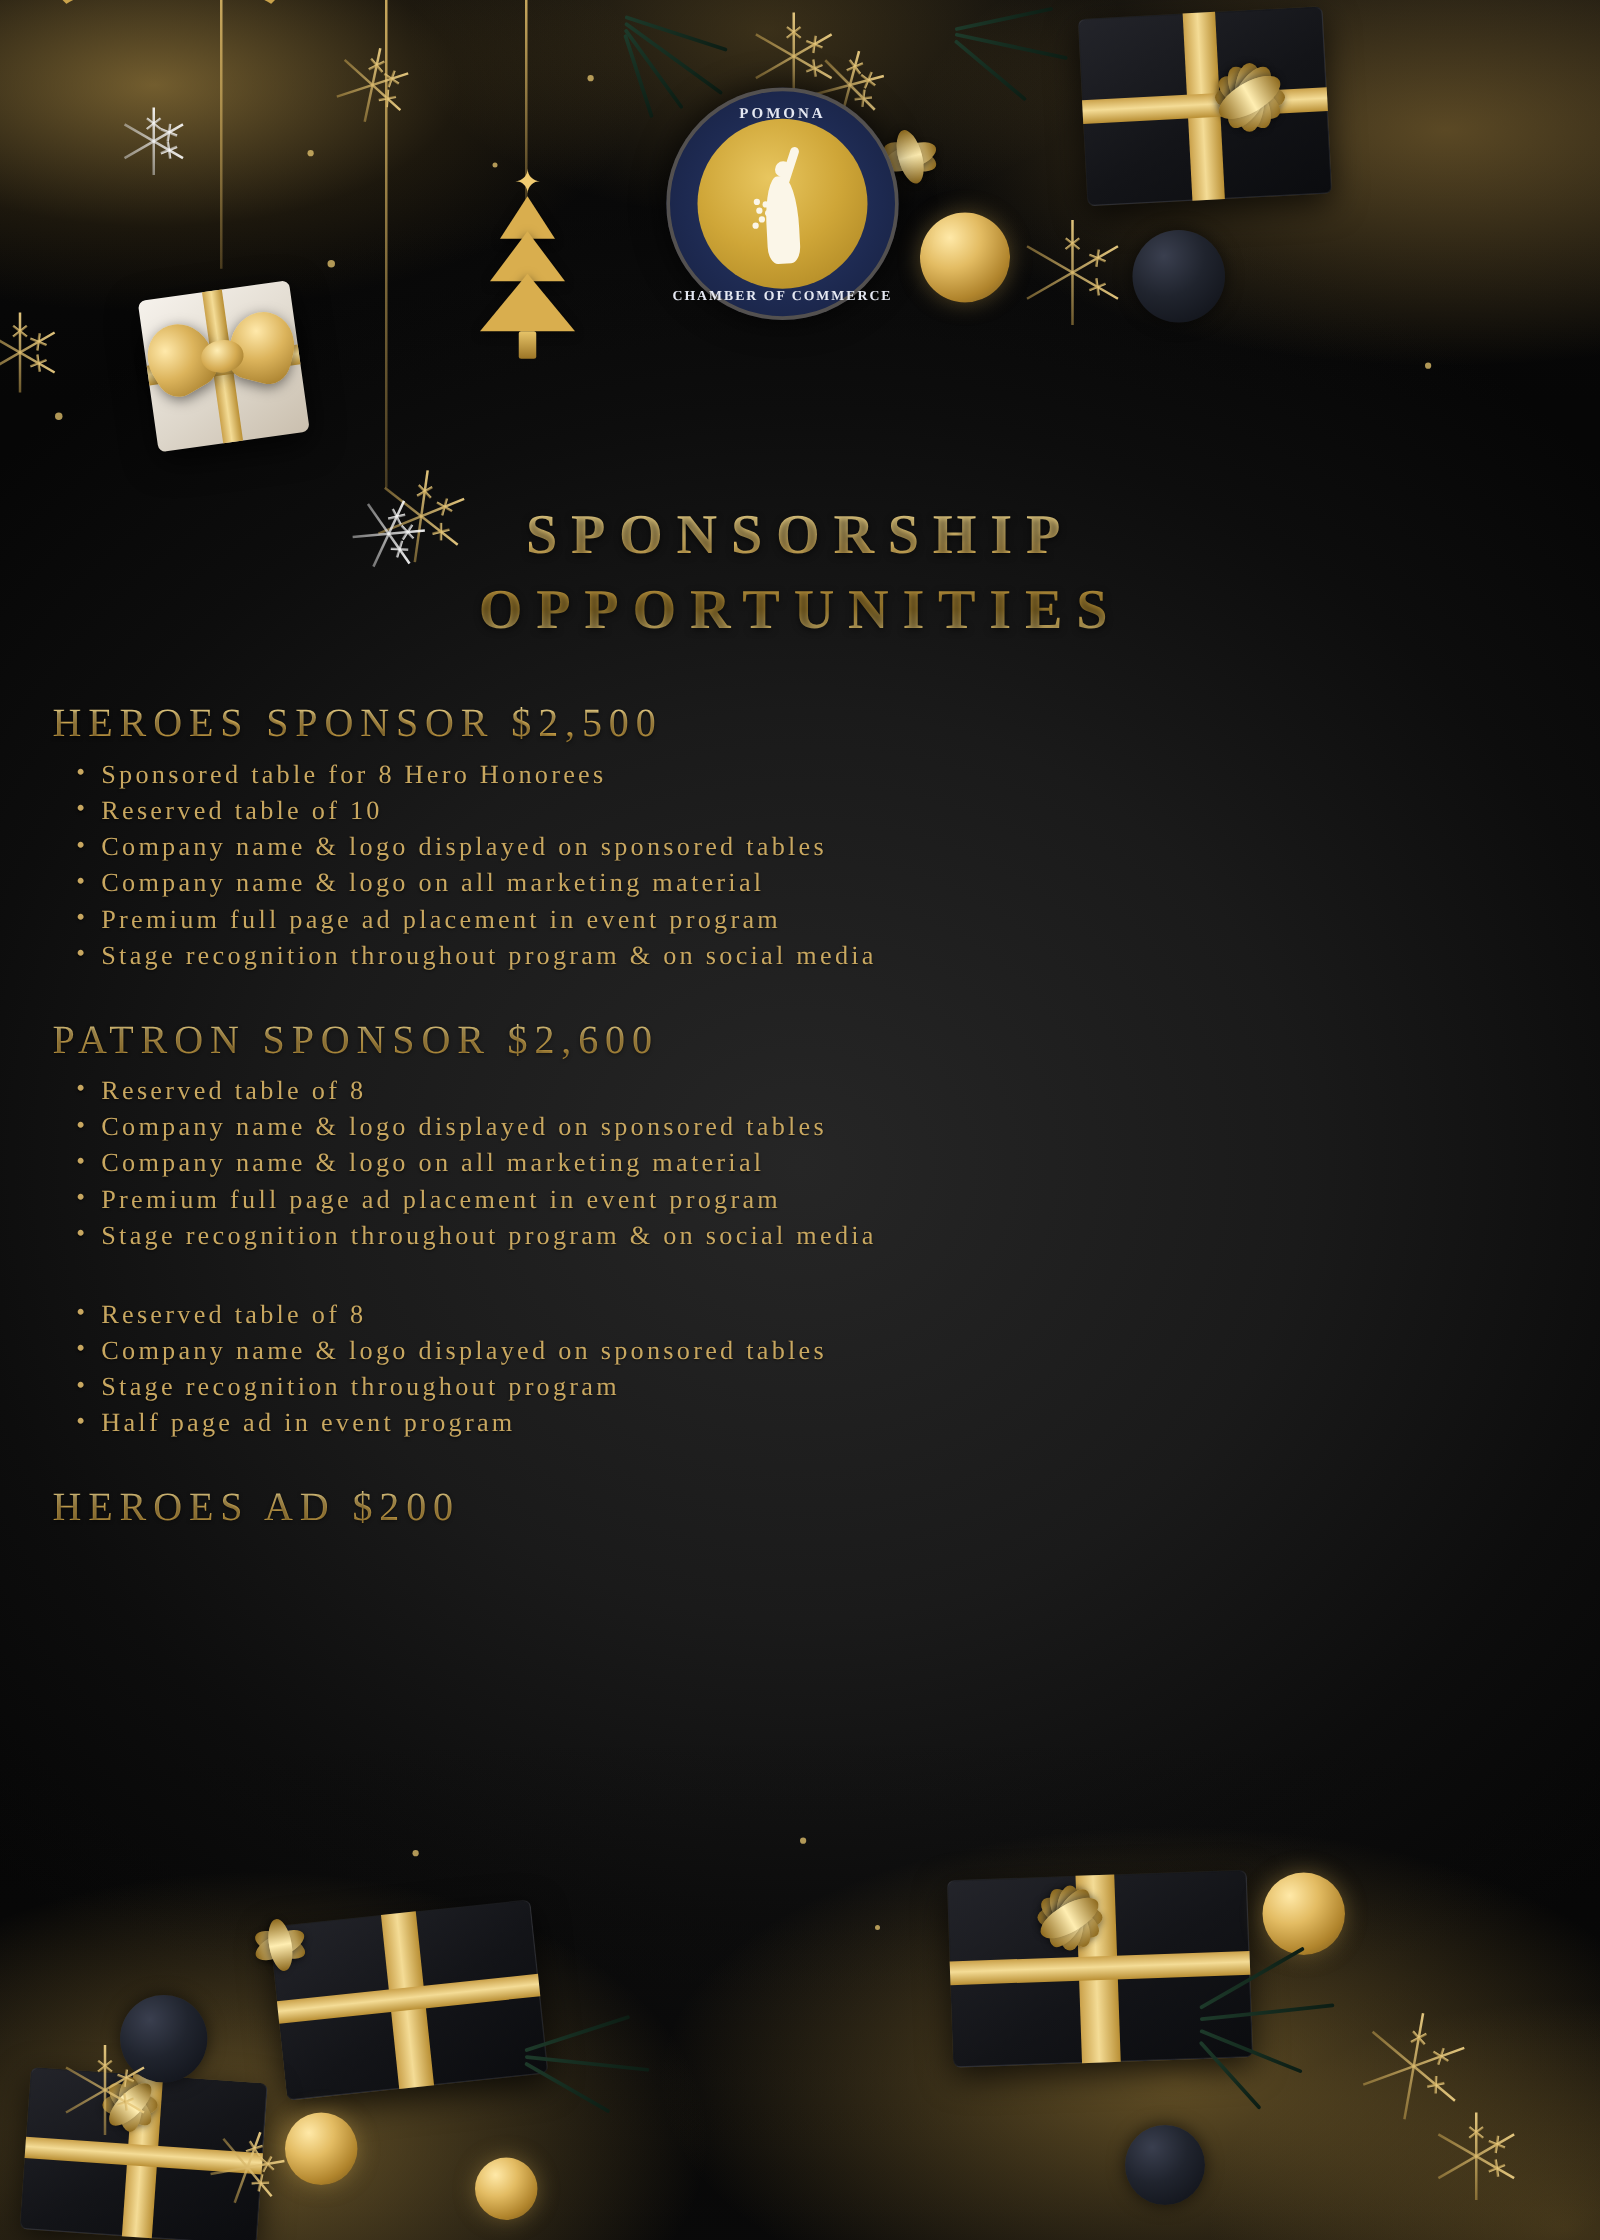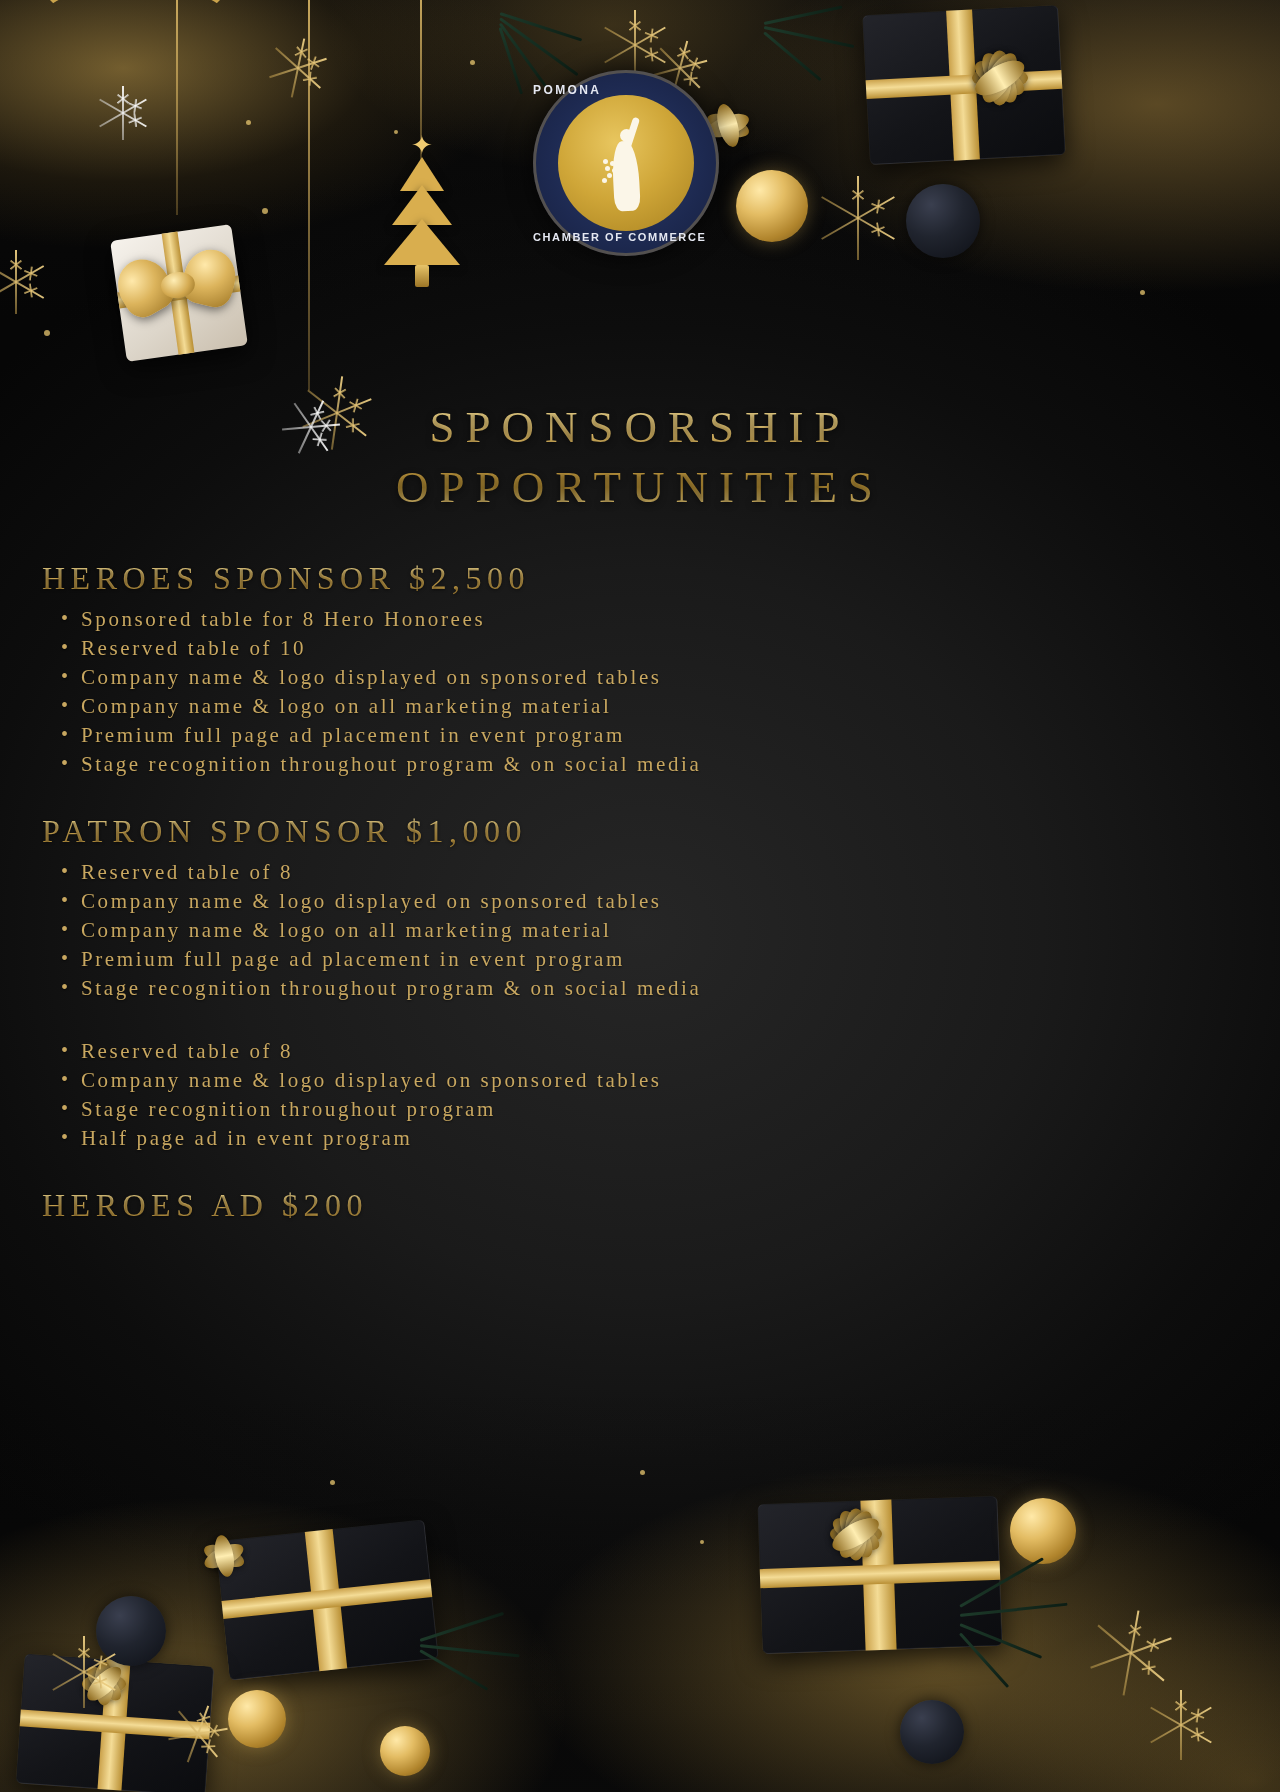--- a/index.html
+++ b/index.html
@@ -228,40 +228,40 @@
     position: absolute; left: 2px; top: 44px;
     width: 18px; height: 26px;
   }
   .logo .figure .grapes span {
     position: absolute; width: 5px; height: 5px; border-radius: 50%;
     background: #fbf6e8;
   }
   .logo .rim-top, .logo .rim-bottom {
     position: absolute;
     left: 0; right: 0;
-    text-align: left;
+    text-align: center;
     color: #e5e8f2;
-    font-family: Liberation Sans, sans-serif;
+    font-family: Liberation Serif, serif;
     font-size: 12px;
     letter-spacing: 2.4px;
     font-weight: bold;
   }
   .logo .rim-top { top: 13px; }
   .logo .rim-bottom { bottom: 13px; font-size: 11px; letter-spacing: 1.6px; }
 
   
   .headline {
     position: absolute;
     left: 0; right: 0; top: 368px;
     text-align: center;
     font-family: "Liberation Serif", serif;
     font-size: 45px;
     letter-spacing: 11px;
     line-height: 1.32;
-    font-weight: 400;
+    font-weight: 700;
     color: #d8b055;
     background: linear-gradient(180deg, #f7e39c 0%, #d8ad50 45%, #b08a32 75%, #f2dd98 100%);
     -webkit-background-clip: text;
     background-clip: text;
     -webkit-text-fill-color: transparent;
     text-shadow: 0 2px 6px rgba(0,0,0,.55);
   }
   .headline .l2 { display: block; }
 
   
@@ -456,21 +456,21 @@
         <li>Sponsored table for 8 Hero Honorees</li>
         <li>Reserved table of 10</li>
         <li>Company name &amp; logo displayed on sponsored tables</li>
         <li>Company name &amp; logo on all marketing material</li>
         <li>Premium full page ad placement in event program</li>
         <li>Stage recognition throughout program &amp; on social media</li>
       </ul>
     </section>
 
     <section class="tier-block">
-      <div class="tier-title">PATRON SPONSOR $1,000</div>
+      <div class="tier-title">PATRON SPONSOR $2,600</div>
       <ul class="perks">
         <li>Reserved table of 8</li>
         <li>Company name &amp; logo displayed on sponsored tables</li>
         <li>Company name &amp; logo on all marketing material</li>
         <li>Premium full page ad placement in event program</li>
         <li>Stage recognition throughout program &amp; on social media</li>
       </ul>
     </section>
 
     <section class="tier-block">

